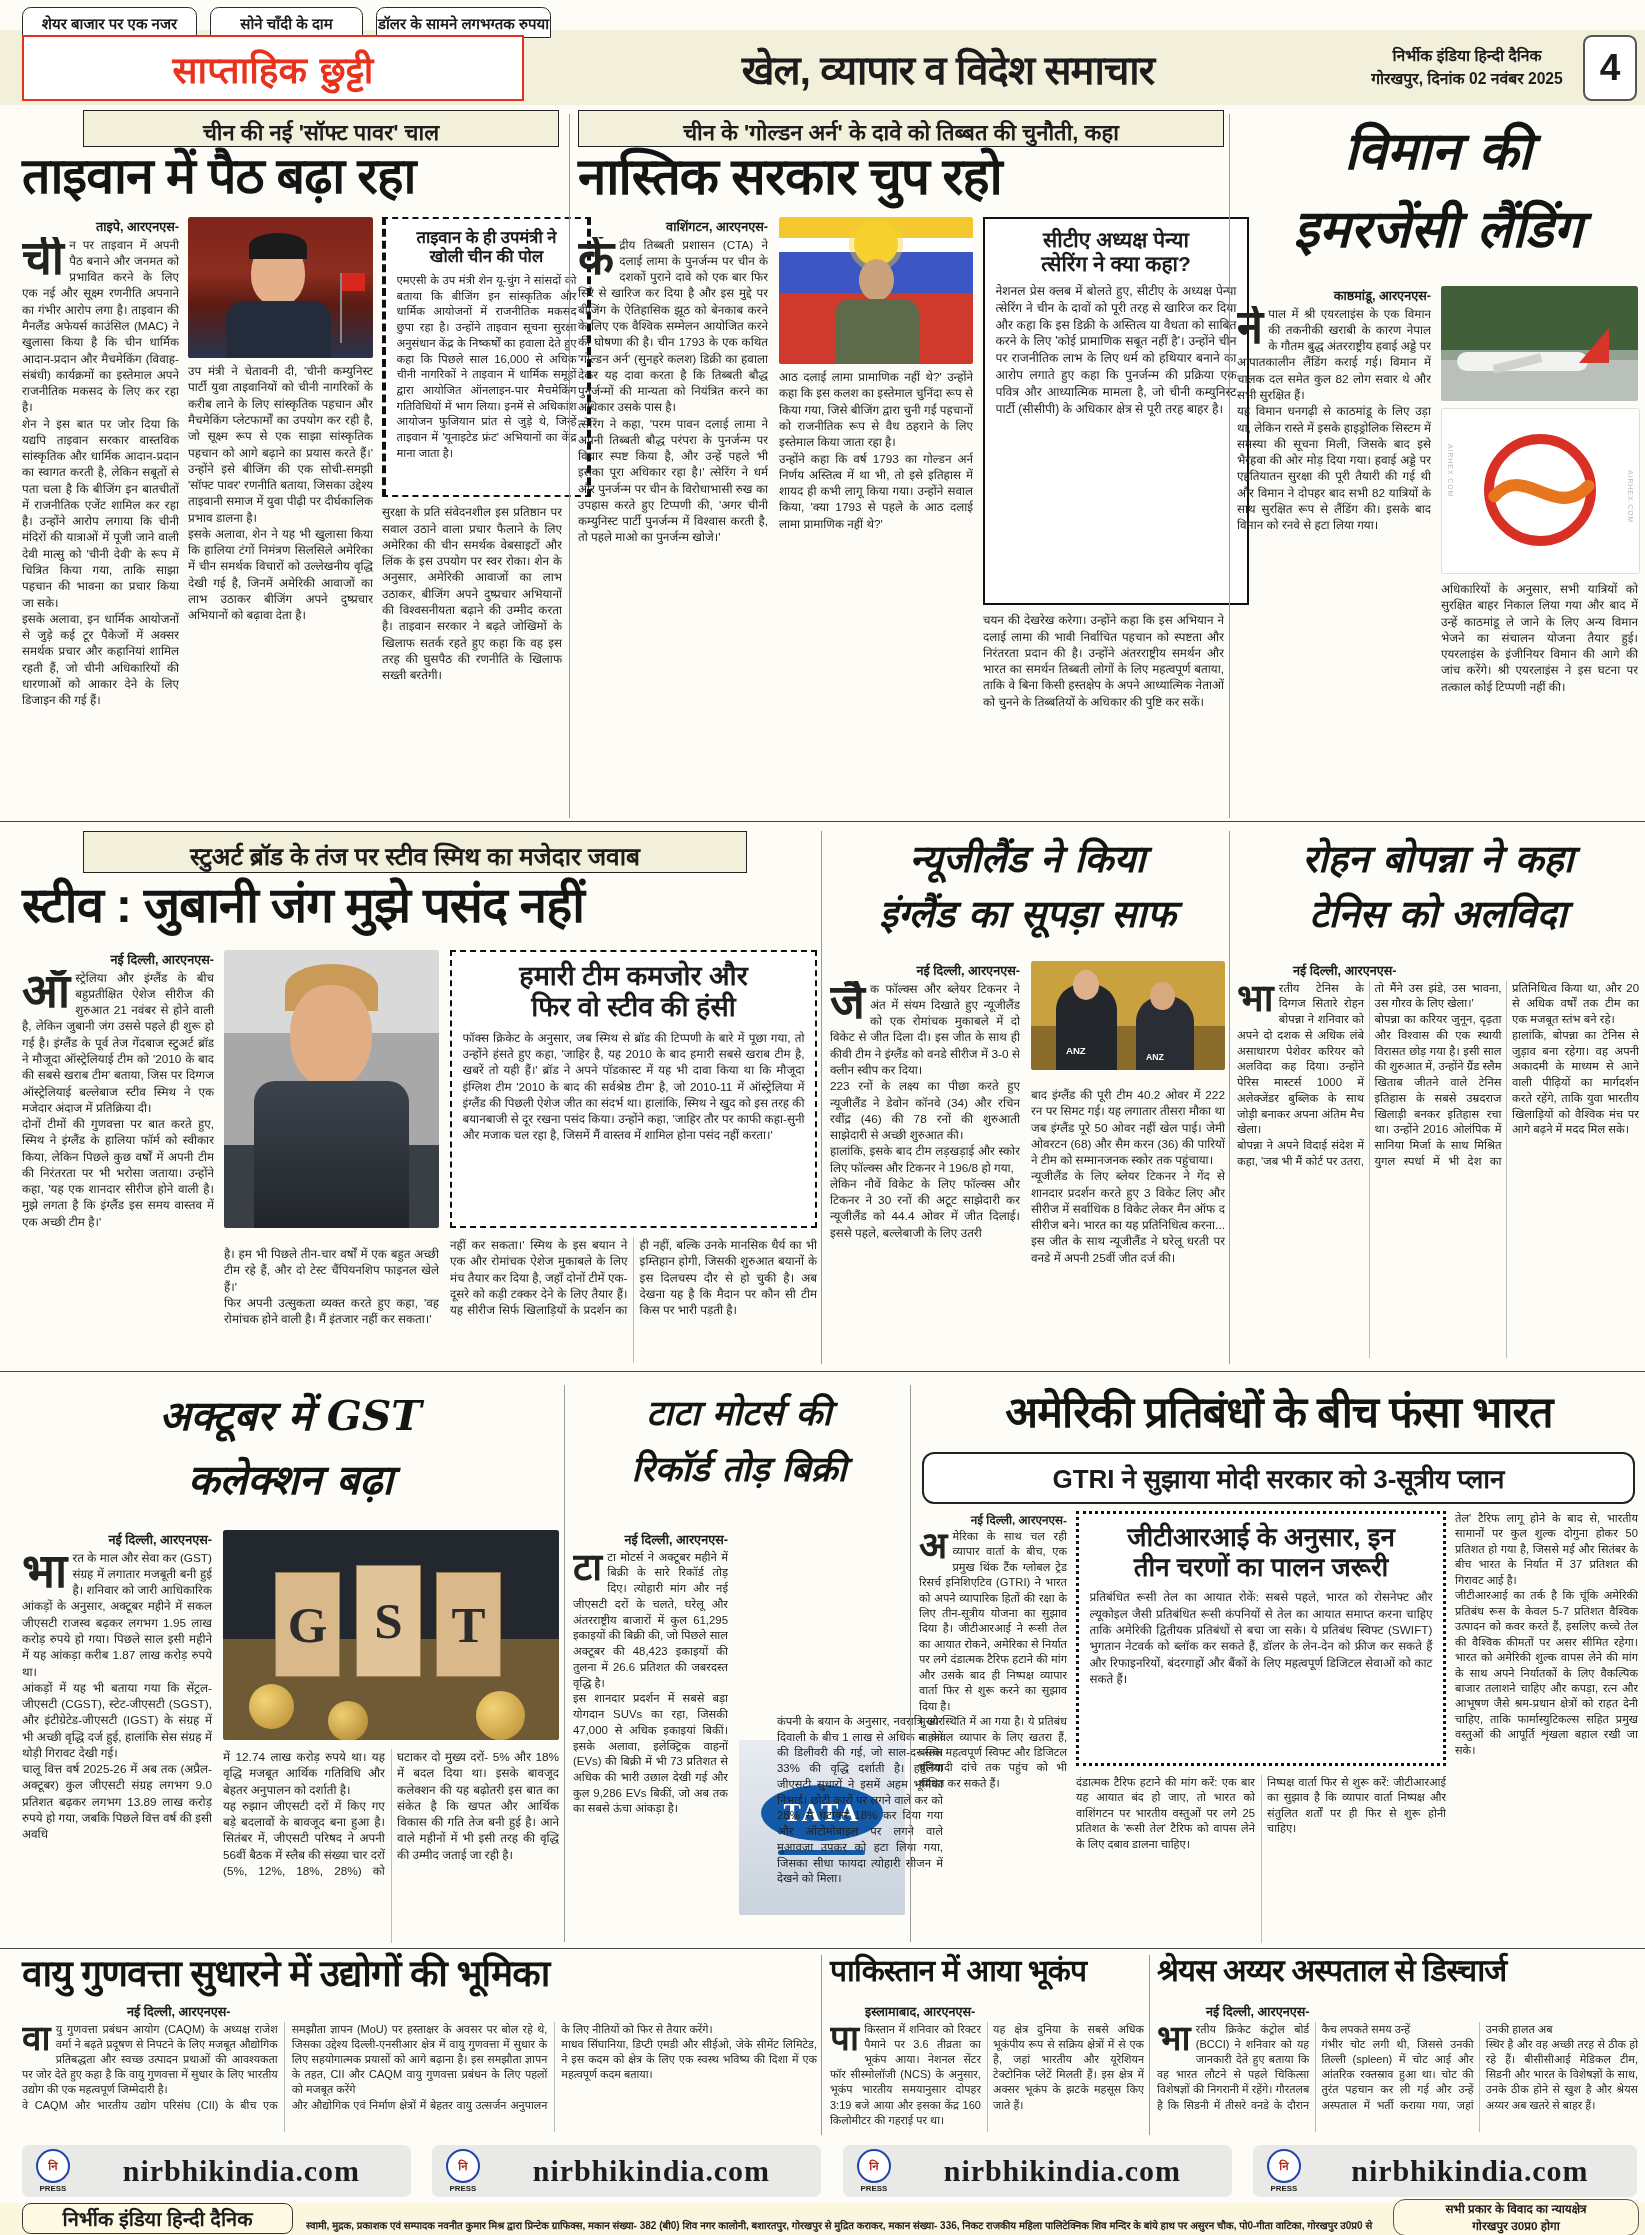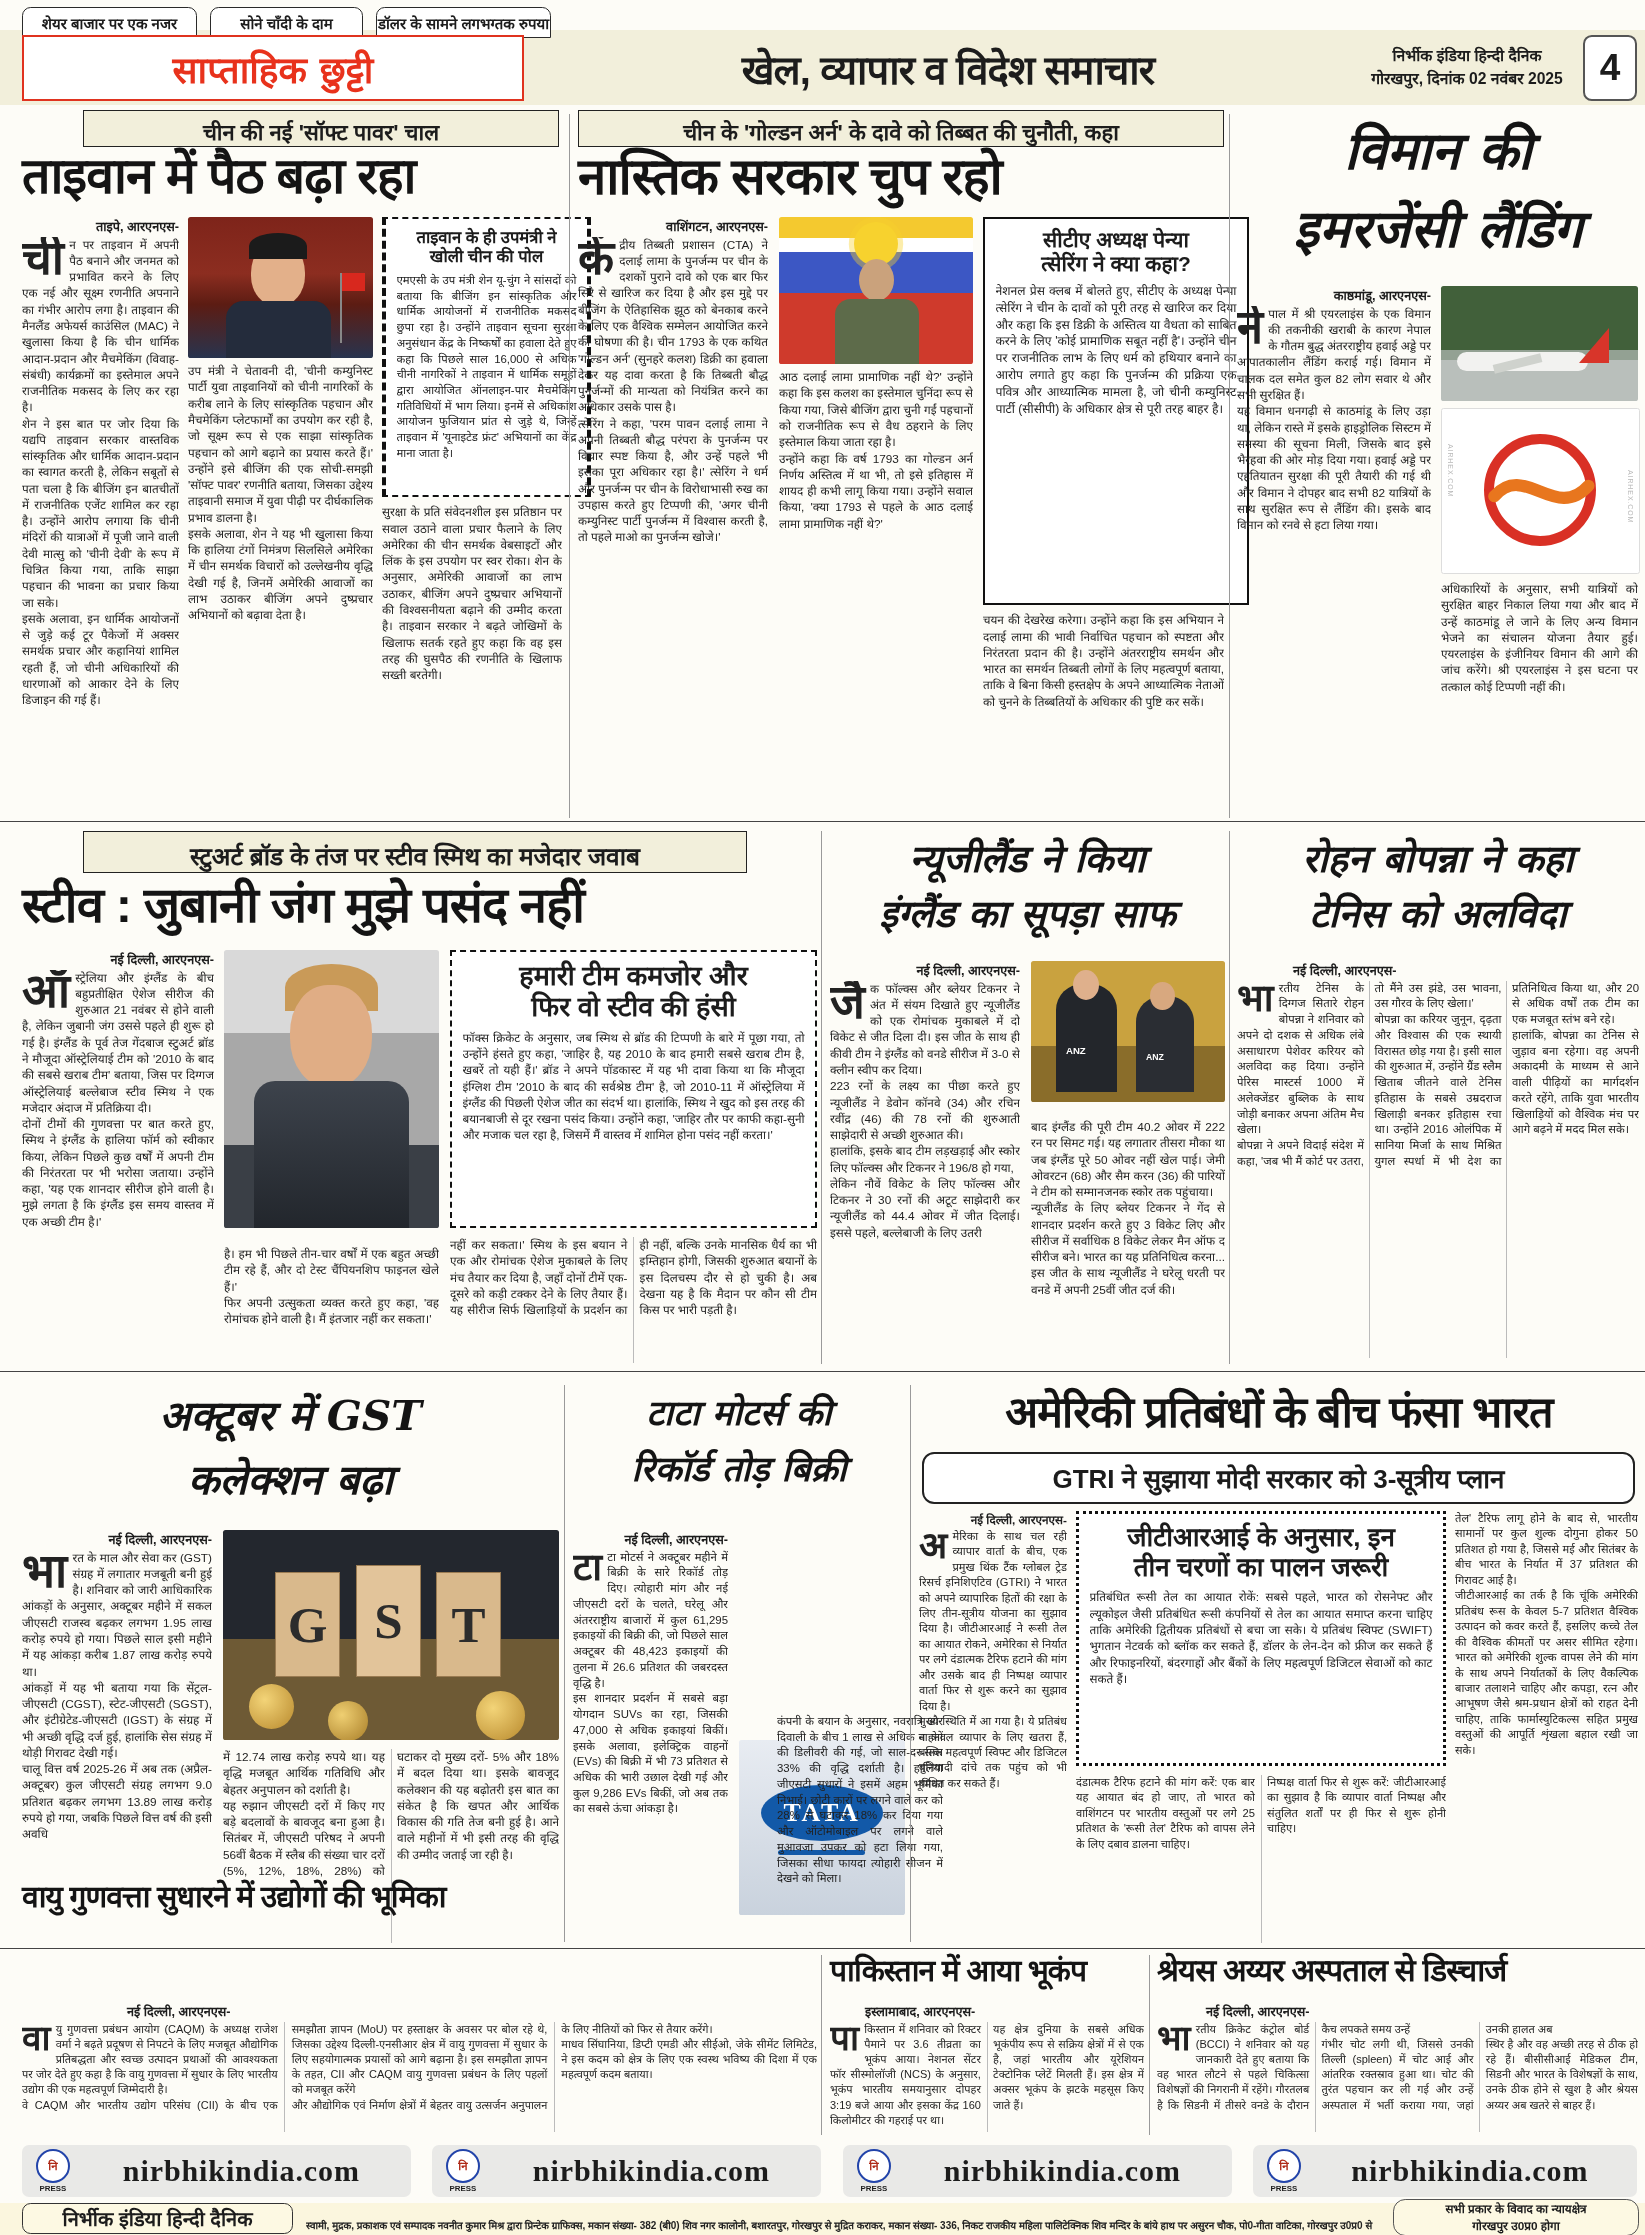--- a/index.html
+++ b/index.html
@@ -182,21 +182,21 @@
 <div class="abs headline hand" style="left:830px;top:831px;width:395px;font-size:38px;line-height:1.45;text-align:center;white-space:pre-line;"><span>न्यूजीलैंड ने किया
 इंग्लैंड का सूपड़ा साफ</span></div>
 <div class="abs" style="left:830px;top:961px;width:190px;height:402px;">
   <div class="dateline">नई दिल्ली, आरएनएस-</div>
   <div class="bodytext" style="height:377px;"><span class="dropcap">जै</span><span>क फॉल्क्स और ब्लेयर टिकनर ने अंत में संयम दिखाते हुए न्यूजीलैंड को एक रोमांचक मुकाबले में दो विकेट से जीत दिला दी। इस जीत के साथ ही कीवी टीम ने इंग्लैंड को वनडे सीरीज में 3-0 से क्लीन स्वीप कर दिया।
 223 रनों के लक्ष्य का पीछा करते हुए न्यूजीलैंड ने डेवोन कॉनवे (34) और रचिन रवींद्र (46) की 78 रनों की शुरुआती साझेदारी से अच्छी शुरुआत की।
 हालांकि, इसके बाद टीम लड़खड़ाई और स्कोर लिए फॉल्क्स और टिकनर ने 196/8 हो गया,
 लेकिन नौवें विकेट के लिए फॉल्क्स और टिकनर ने 30 रनों की अटूट साझेदारी कर न्यूजीलैंड को 44.4 ओवर में जीत दिलाई। इससे पहले, बल्लेबाजी के लिए उतरी</span></div>
 </div>
 <div class="abs" style="left:1031px;top:961px;width:194px;height:402px;">
-  <div class="photo" style="width:194px;height:141px;background:linear-gradient(180deg,#c9a23f 0 60%,#8a6d2a 60% 100%);">
+  <div class="photo" style="width:194px;height:109px;background:linear-gradient(180deg,#c9a23f 0 60%,#8a6d2a 60% 100%);">
     <div class="abs" style="left:24.5px;top:23px;width:61px;height:108px;border-radius:26px 26px 0 0;background:#23262b;"></div>
     <div class="abs" style="left:105px;top:35px;width:58px;height:96px;border-radius:26px 26px 0 0;background:#2a2d33;"></div>
     <div class="abs" style="left:42px;top:8.7px;width:26px;height:30px;border-radius:50%;background:#dfb08c;"></div>
     <div class="abs" style="left:119px;top:21px;width:24.5px;height:28px;border-radius:50%;background:#d8a87f;"></div>
     <span class="abs" style="left:35px;top:84px;color:#fff;font-size:9.6px;font-weight:bold;">ANZ</span>
     <span class="abs" style="left:115px;top:91px;color:#fff;font-size:8.7px;font-weight:bold;">ANZ</span>
   </div>
   <div class="bodytext" style="height:262px;margin-top:17px;"><span>बाद इंग्लैंड की पूरी टीम 40.2 ओवर में 222 रन पर सिमट गई। यह लगातार तीसरा मौका था जब इंग्लैंड पूरे 50 ओवर नहीं खेल पाई। जेमी ओवरटन (68) और सैम करन (36) की पारियों ने टीम को सम्मानजनक स्कोर तक पहुंचाया।
 न्यूजीलैंड के लिए ब्लेयर टिकनर ने गेंद से शानदार प्रदर्शन करते हुए 3 विकेट लिए और सीरीज में सर्वाधिक 8 विकेट लेकर मैन ऑफ द सीरीज बने। भारत का यह प्रतिनिधित्व करना... इस जीत के साथ न्यूजीलैंड ने घरेलू धरती पर वनडे में अपनी 25वीं जीत दर्ज की।</span></div>
 </div>
@@ -281,21 +281,21 @@
   <div class="bodytext" style="height:168px;column-count:2;column-gap:12.2px;column-rule:0.9px solid #bbb;font-size:11.2px;"><span>दंडात्मक टैरिफ हटाने की मांग करें: एक बार यह आयात बंद हो जाए, तो भारत को वाशिंगटन पर भारतीय वस्तुओं पर लगे 25 प्रतिशत के 'रूसी तेल' टैरिफ को वापस लेने के लिए दबाव डालना चाहिए।
 निष्पक्ष वार्ता फिर से शुरू करें: जीटीआरआई का सुझाव है कि व्यापार वार्ता निष्पक्ष और संतुलित शर्तों पर ही फिर से शुरू होनी चाहिए।</span></div>
 </div>
 <div class="abs" style="left:1455px;top:1511px;width:183px;height:431px;">
   <div class="bodytext" style="height:431px;font-size:11.2px;"><span>तेल' टैरिफ लागू होने के बाद से, भारतीय सामानों पर कुल शुल्क दोगुना होकर 50 प्रतिशत हो गया है, जिससे मई और सितंबर के बीच भारत के निर्यात में 37 प्रतिशत की गिरावट आई है।
 जीटीआरआई का तर्क है कि चूंकि अमेरिकी प्रतिबंध रूस के केवल 5-7 प्रतिशत वैश्विक उत्पादन को कवर करते हैं, इसलिए कच्चे तेल की वैश्विक कीमतों पर असर सीमित रहेगा। भारत को अमेरिकी शुल्क वापस लेने की मांग के साथ अपने निर्यातकों के लिए वैकल्पिक बाजार तलाशने चाहिए और कपड़ा, रत्न और आभूषण जैसे श्रम-प्रधान क्षेत्रों को राहत देनी चाहिए, ताकि फार्मास्युटिकल्स सहित प्रमुख वस्तुओं की आपूर्ति शृंखला बहाल रखी जा सके।</span></div>
 </div>
 
 <div class="abs hrule" style="left:0;top:1948px;width:1646px;border-top-width:0.9px;"></div>
 
-<div class="abs headline" style="left:22px;top:1881px;width:795px;font-size:30px;"><span>वायु गुणवत्ता सुधारने में उद्योगों की भूमिका</span></div>
+<div class="abs headline" style="left:22px;top:1955px;width:795px;font-size:37px;"><span>वायु गुणवत्ता सुधारने में उद्योगों की भूमिका</span></div>
 <div class="abs" style="left:22px;top:2002px;width:795px;height:133px;">
   <div class="dateline" style="text-align:left;padding-left:105px;">नई दिल्ली, आरएनएस-</div>
   <div class="bodytext" style="height:110px;column-count:3;column-gap:14px;column-rule:0.9px solid #bbb;font-size:11px;"><span class="dropcap" style="font-size:35px;">वा</span><span>यु गुणवत्ता प्रबंधन आयोग (CAQM) के अध्यक्ष राजेश वर्मा ने बढ़ते प्रदूषण से निपटने के लिए मजबूत औद्योगिक प्रतिबद्धता और स्वच्छ उत्पादन प्रथाओं की आवश्यकता पर जोर देते हुए कहा है कि वायु गुणवत्ता में सुधार के लिए भारतीय उद्योग की एक महत्वपूर्ण जिम्मेदारी है।
 वे CAQM और भारतीय उद्योग परिसंघ (CII) के बीच एक समझौता ज्ञापन (MoU) पर हस्ताक्षर के अवसर पर बोल रहे थे, जिसका उद्देश्य दिल्ली-एनसीआर क्षेत्र में वायु गुणवत्ता में सुधार के लिए सहयोगात्मक प्रयासों को आगे बढ़ाना है। इस समझौता ज्ञापन के तहत, CII और CAQM वायु गुणवत्ता प्रबंधन के लिए पहलों को मजबूत करेंगे
 और औद्योगिक एवं निर्माण क्षेत्रों में बेहतर वायु उत्सर्जन अनुपालन के लिए नीतियों को फिर से तैयार करेंगे।
 माधव सिंघानिया, डिप्टी एमडी और सीईओ, जेके सीमेंट लिमिटेड, ने इस कदम को क्षेत्र के लिए एक स्वस्थ भविष्य की दिशा में एक महत्वपूर्ण कदम बताया।</span></div>
 </div>
 
 <div class="abs vrule" style="left:821px;top:1955px;height:180px;"></div>
 

